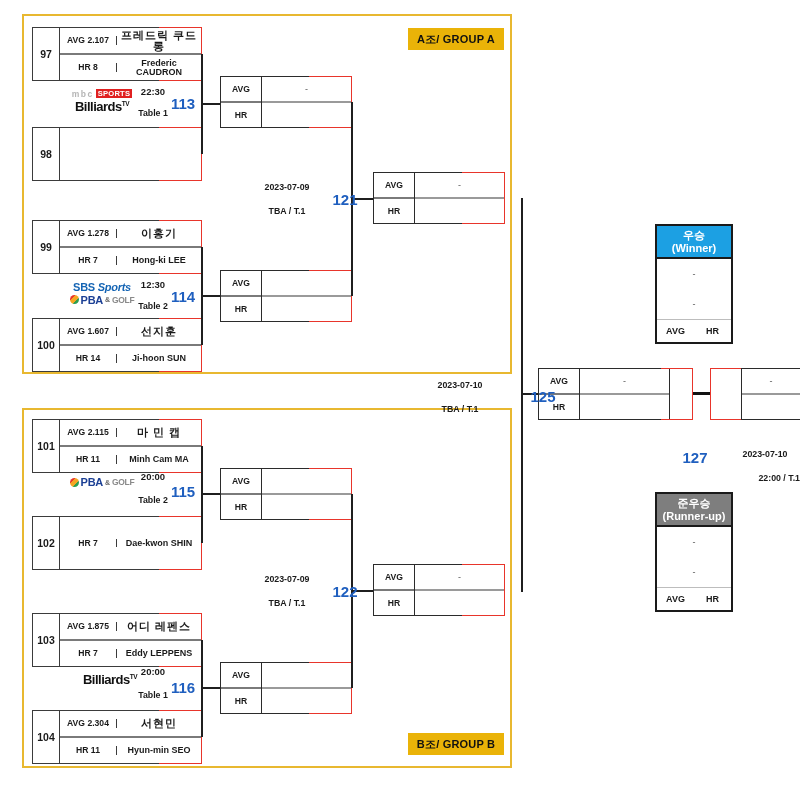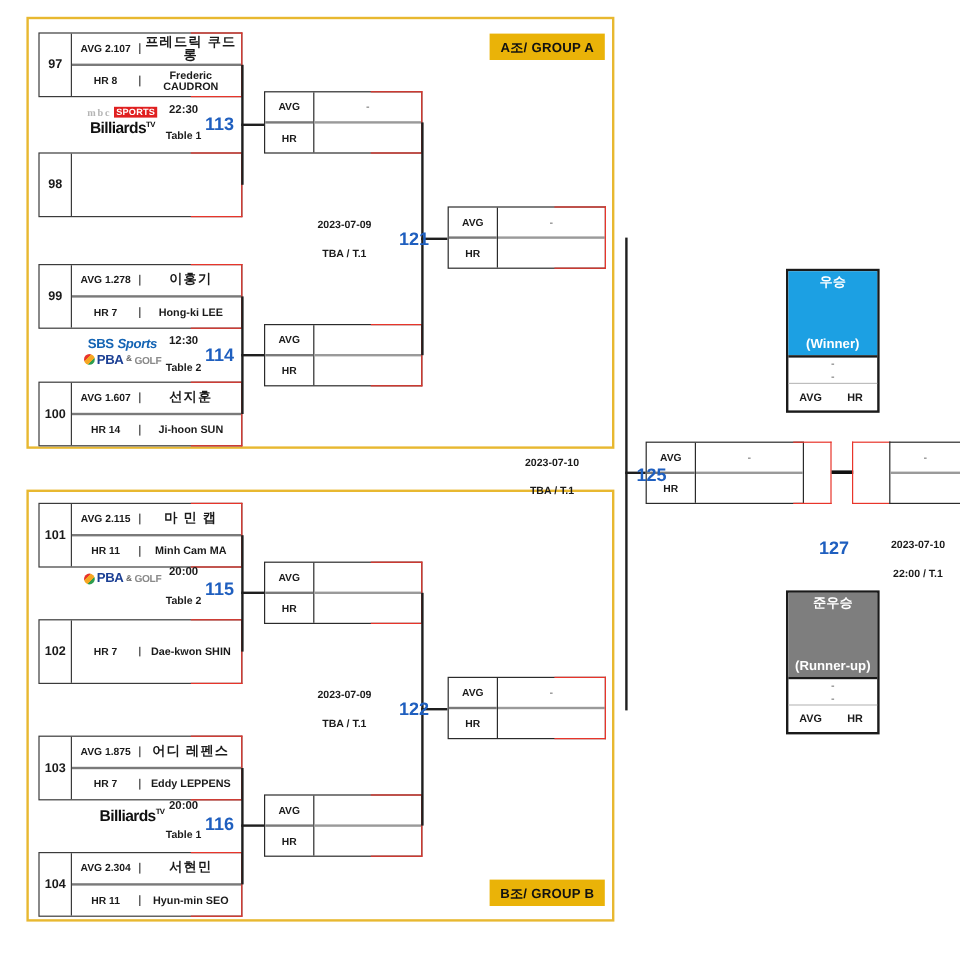--- a/index.html
+++ b/index.html
@@ -62,40 +62,39 @@
 
   
   .mtime{font-size:9.5px;font-weight:bold;text-align:center;}
   .mtable{font-size:8.8px;font-weight:bold;text-align:center;}
   .mno{font-size:15px;font-weight:bold;color:#1F5FBF;text-align:center;}
   .mdate{font-size:8.8px;font-weight:bold;text-align:center;}
 
   
   .logo{display:flex;align-items:center;justify-content:center;gap:2px;}
   .lg-mbc{font-size:8.5px;font-weight:bold;color:#b5b5b5;letter-spacing:1.5px;
-    font-family:Liberation Serif, serif;}
+    font-family:Liberation Sans, sans-serif;}
   .lg-sportsplus{background:#E02020;color:#fff;font-size:7.6px;font-weight:bold;
     padding:0 2px;letter-spacing:.2px;}
   .lg-billiards{font-size:13px;font-weight:bold;color:#111;letter-spacing:-.5px;}
   .lg-tv{font-size:6.5px;font-weight:bold;vertical-align:super;}
   .lg-sbs{font-size:11px;font-weight:bold;color:#1464B4;letter-spacing:-.3px;}
   .lg-sbs i{font-style:italic;font-weight:bold;}
   .lg-pba{font-size:11px;font-weight:bold;color:#1B3F94;letter-spacing:-.3px;}
   .lg-amp{font-size:7px;color:#666;font-weight:bold;}
   .lg-golf{font-size:8.5px;color:#8a8a8a;font-weight:bold;letter-spacing:-.3px;}
   .lg-flame{display:inline-block;width:9px;height:9px;border-radius:50%;
     background:linear-gradient(135deg,#E8352B 0 33%,#F5A623 33% 66%,#2E9E4F 66%);}
 
   
   .wbox{border:2px solid #1a1a1a;background:#fff;display:flex;flex-direction:column;}
   .wbox .hd{
     color:#fff;font-size:11px;font-weight:bold;text-align:center;
     display:flex;flex-direction:column;justify-content:center;line-height:1.15;
     padding:3px 0;
-    gap:39px;
   }
   .wbox .hd.win{background:#1CA0E3;}
   .wbox .hd.run{background:#7E7E7E;}
   .wbox .mid{flex:1;display:flex;flex-direction:column;
     border-top:2px solid #1a1a1a;}
   .wbox .mid div{flex:1;display:flex;align-items:center;justify-content:center;
     font-size:9px;color:#555;}
   .wbox .ft{display:flex;border-top:1.4px solid #bdbdbd;height:22px;}
   .wbox .ft div{flex:1;display:flex;align-items:center;justify-content:center;
     font-size:9px;font-weight:bold;}
@@ -383,21 +382,21 @@
 <div class="abs redcap" style="left:710px;top:368px;width:32px;height:52px;border-left:1.6px solid #E8352B;border-right:none;"></div>
 <div class="abs nbox" style="left:741px;top:368px;width:59px;height:52px;border-right:none;">
   <div class="body" style="flex:1;">
     <div class="t">-</div>
     <div></div>
   </div>
 </div>
 
 <div class="abs mno" style="left:678px;top:449px;width:34px;height:14px;">127</div>
 <div class="abs mdate" style="left:730px;top:449px;width:70px;height:12px;">2023-07-10</div>
-<div class="abs mdate" style="left:730px;top:473px;width:70px;height:12px;">22:00 / T.1</div>
+<div class="abs mdate" style="left:730px;top:473px;width:70px;height:12px;text-align:right;">22:00 / T.1</div>
 
 <div class="abs wbox" style="left:655px;top:224px;width:78px;height:120px;">
   <div class="hd win">
     <span>우승</span>
     <span>(Winner)</span>
   </div>
   <div class="mid">
     <div>-</div>
     <div>-</div>
   </div>

